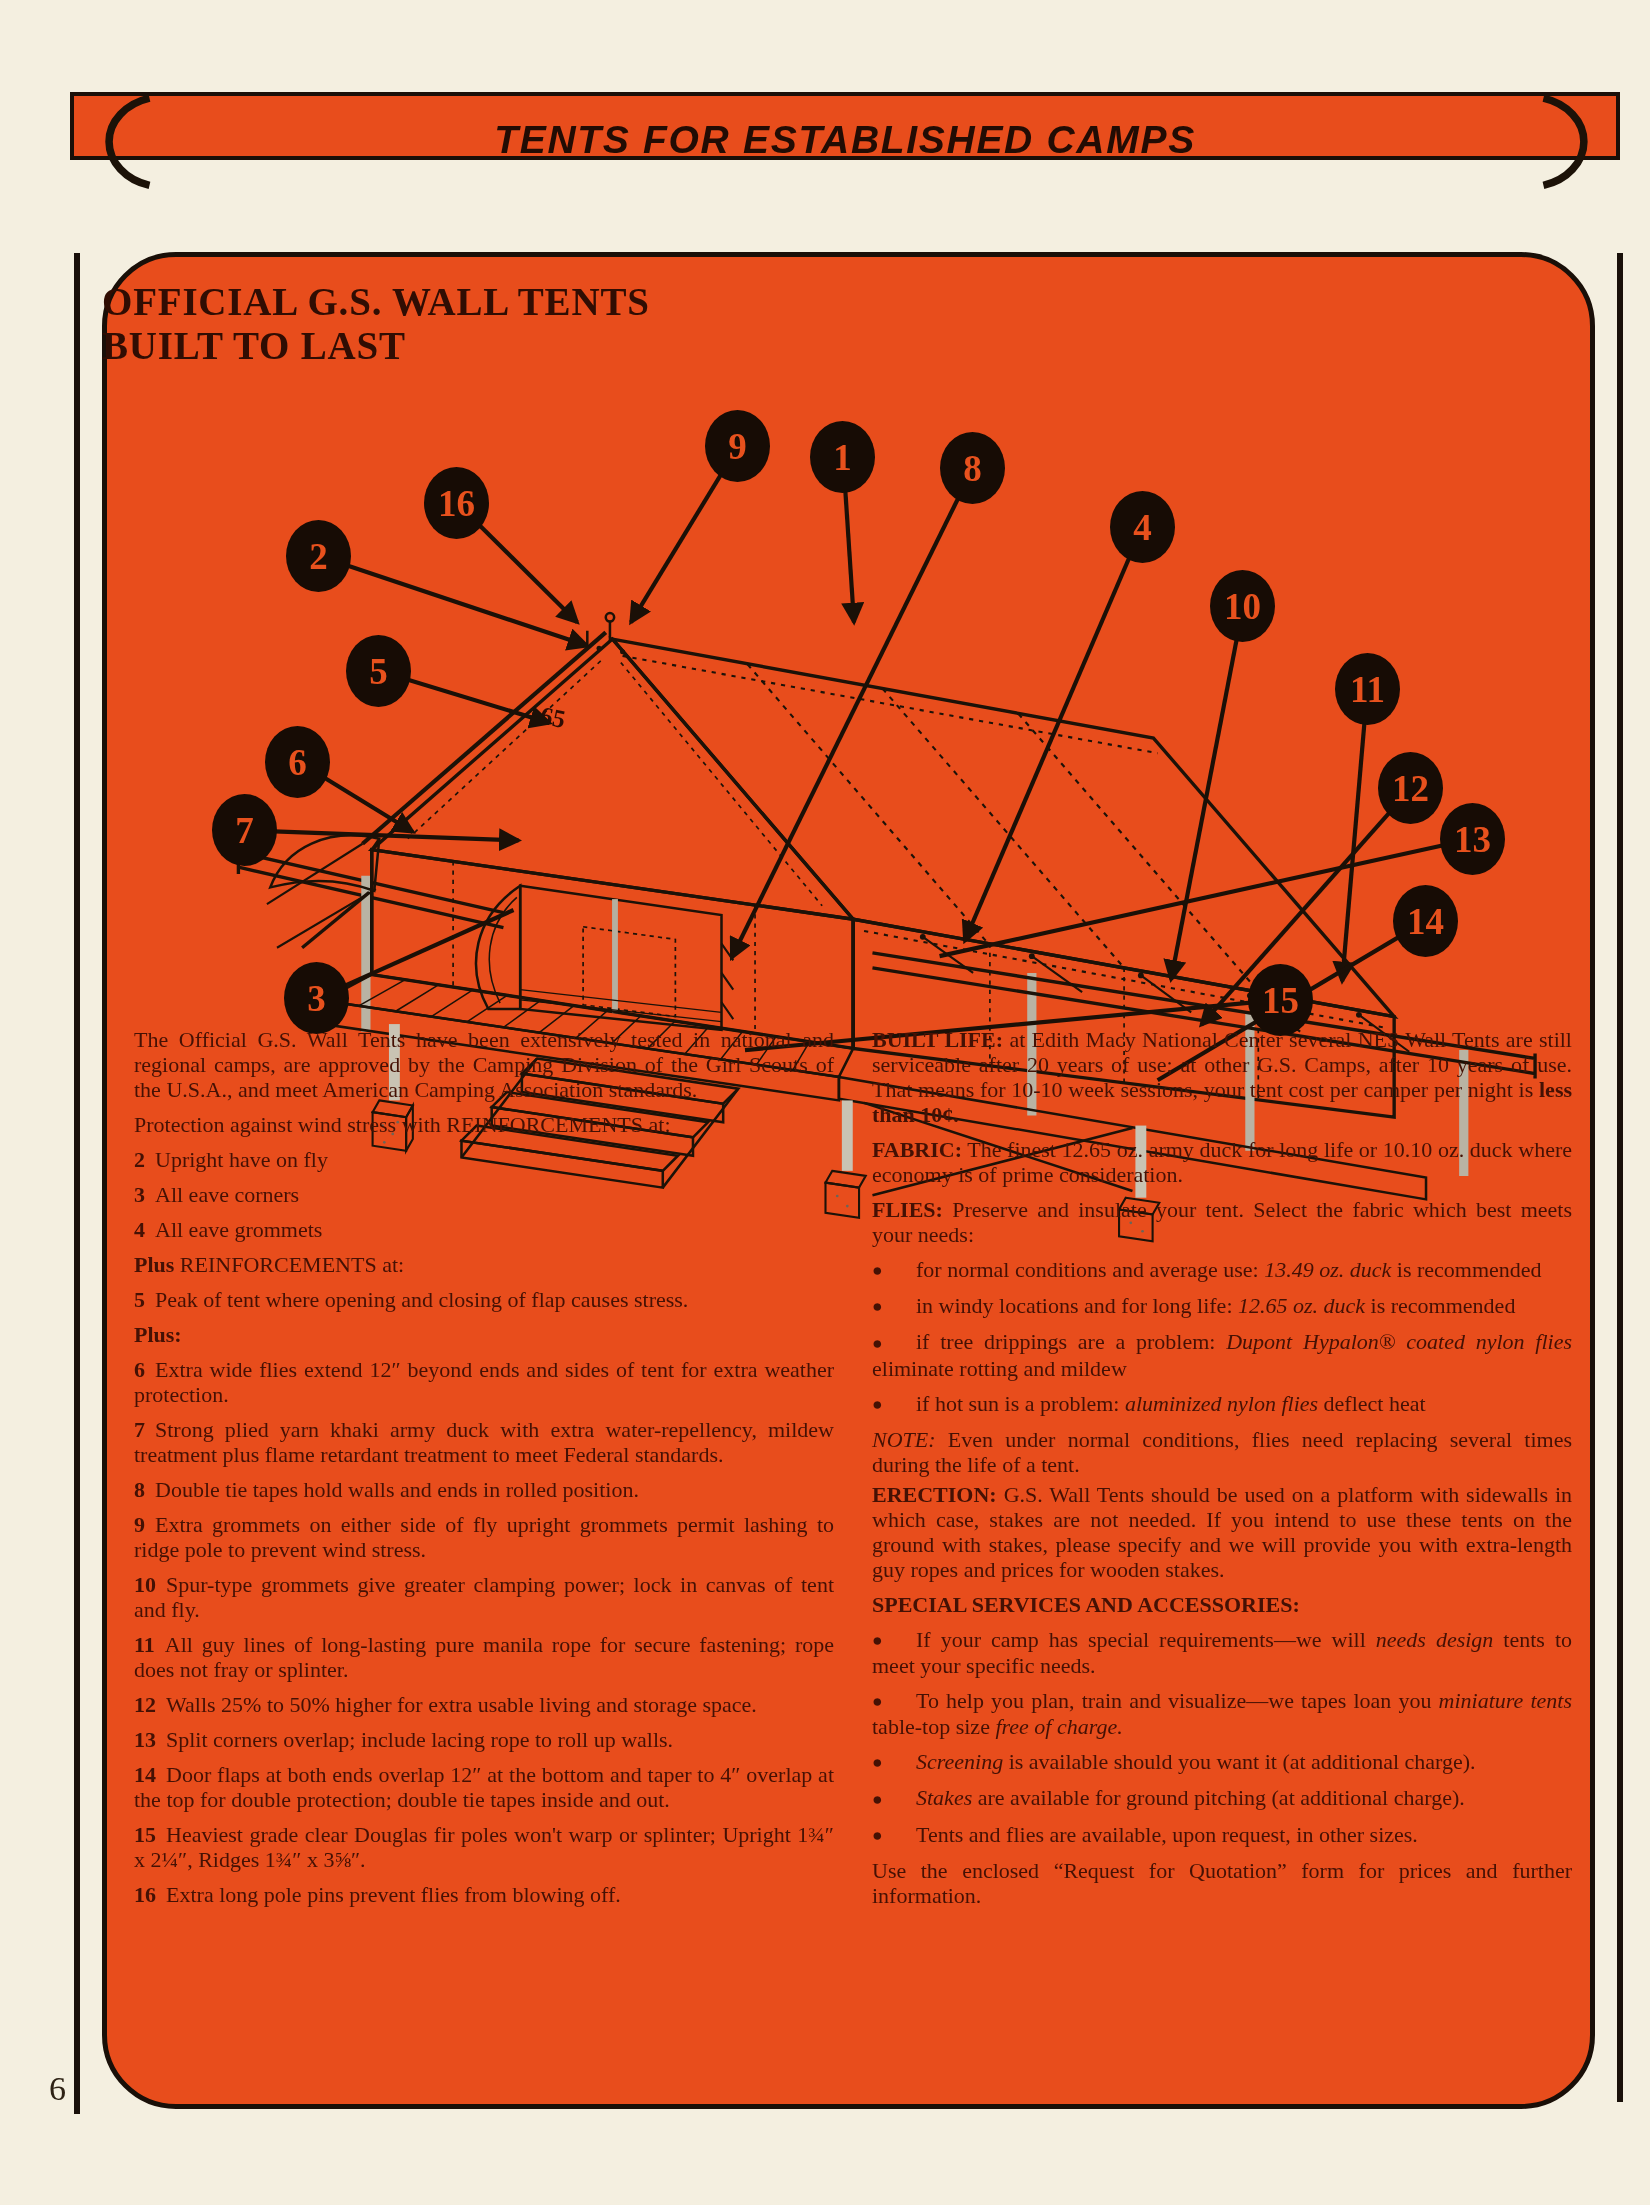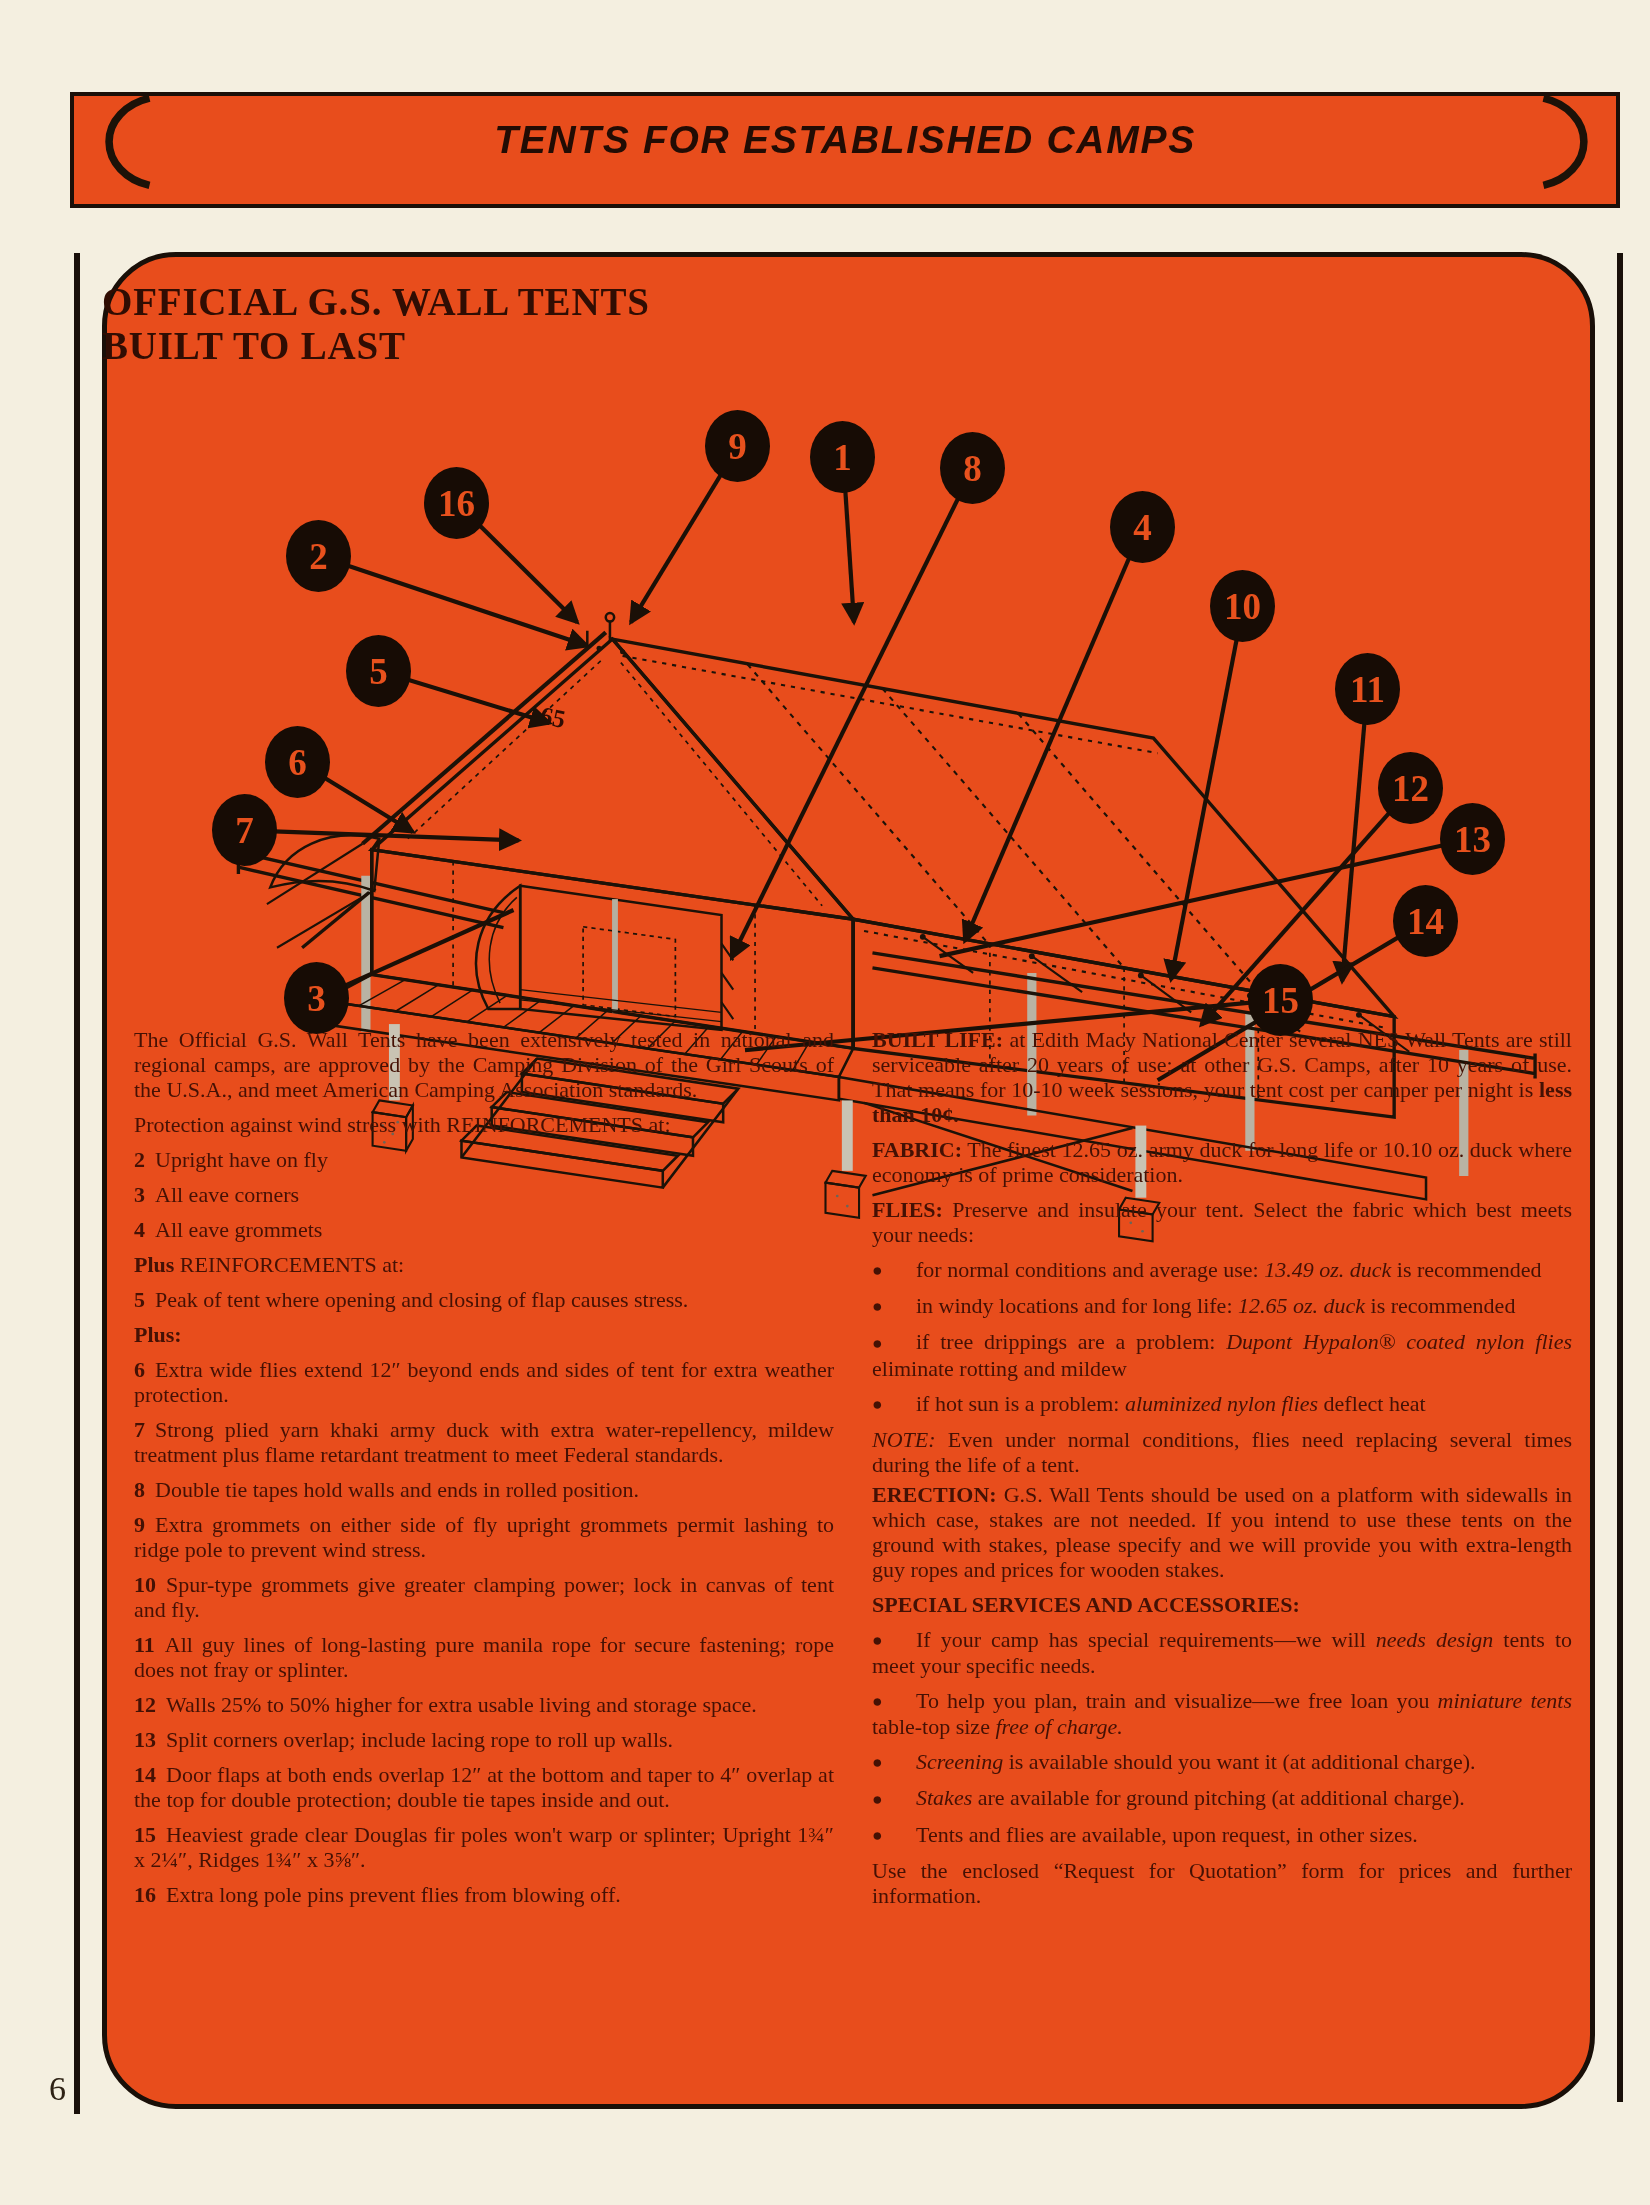--- a/index.html
+++ b/index.html
@@ -1,19 +1,19 @@
 <!DOCTYPE html>
 <html style="font-size:13.4px"><head>
 <meta charset="utf-8">
 <style>
   html,body{margin:0;padding:0;background:#e7e2d2;}
   .page{position:relative;width:1651px;height:2205px;background:#f4efe0;overflow:hidden;
         font-family:"Liberation Serif",serif;color:#451104;}
   
-  .banner{position:absolute;left:70px;top:92px;width:1550px;height:116px;
+  .banner{position:absolute;left:70px;top:92px;width:1550px;height:68px;
           background:#e84d1c;border:4.2px solid #1a0f08;box-sizing:border-box;z-index:1;}
   .banner-title{position:absolute;left:0;top:22px;width:100%;text-align:center;
           font-family:"Liberation Sans",sans-serif;font-style:italic;font-weight:700;
           font-size:39px;letter-spacing:1.7px;color:#220c04;}
   
   .rule{position:absolute;width:5.9px;background:#19100a;z-index:1;}
   .rule-left{left:74px;top:253px;height:1861px;}
   .rule-right{left:1617px;top:253px;height:1849px;}
   .pagenum{position:absolute;left:49px;top:2070px;font-size:34px;color:#2e2215;z-index:6;}
   
@@ -216,21 +216,21 @@
       <p class="blk"><span class="lbl">FABRIC:</span><span> The finest 12.65 oz. army duck for long life or 10.10 oz. duck where economy is of prime consideration.</span></p>
       <p class="blk"><span class="lbl">FLIES:</span><span> Preserve and insulate your tent. Select the fabric which best meets your needs:</span></p>
       <p class="blk"><span class="bullet">●</span><span>for normal conditions and average use: </span><span class="i">13.49 oz. duck</span><span> is recommended</span></p>
       <p class="blk"><span class="bullet">●</span><span>in windy locations and for long life: </span><span class="i">12.65 oz. duck</span><span> is recommended</span></p>
       <p class="blk"><span class="bullet">●</span><span>if tree drippings are a problem: </span><span class="i">Dupont Hypalon® coated nylon flies</span><span> eliminate rotting and mildew</span></p>
       <p class="blk"><span class="bullet">●</span><span>if hot sun is a problem: </span><span class="i">aluminized nylon flies</span><span> deflect heat</span></p>
       <p class="blk tight"><span class="i">NOTE:</span><span> Even under normal conditions, flies need replacing several times during the life of a tent.</span></p>
       <p class="blk"><span class="lbl">ERECTION:</span><span> G.S. Wall Tents should be used on a platform with sidewalls in which case, stakes are not needed. If you intend to use these tents on the ground with stakes, please specify and we will provide you with extra-length guy ropes and prices for wooden stakes.</span></p>
       <p class="blk"><span class="lbl">SPECIAL SERVICES AND ACCESSORIES:</span></p>
       <p class="blk"><span class="bullet">●</span><span>If your camp has special requirements—we will </span><span class="i">needs design</span><span> tents to meet your specific needs.</span></p>
-      <p class="blk"><span class="bullet">●</span><span>To help you plan, train and visualize—we free loan you </span><span class="i">miniature tents</span><span> table-top size </span><span class="i">free of charge.</span></p>
+      <p class="blk"><span class="bullet">●</span><span>To help you plan, train and visualize—we tapes loan you </span><span class="i">miniature tents</span><span> table-top size </span><span class="i">free of charge.</span></p>
       <p class="blk"><span class="bullet">●</span><span class="i">Screening</span><span> is available should you want it (at additional charge).</span></p>
       <p class="blk"><span class="bullet">●</span><span class="i">Stakes</span><span> are available for ground pitching (at additional charge).</span></p>
       <p class="blk"><span class="bullet">●</span><span>Tents and flies are available, upon request, in other sizes.</span></p>
       <p class="blk"><span>Use the enclosed “Request for Quotation” form for prices and further information.</span></p>
     </div>
 
   <div class="pagenum">6</div>
 </div>
 
 

